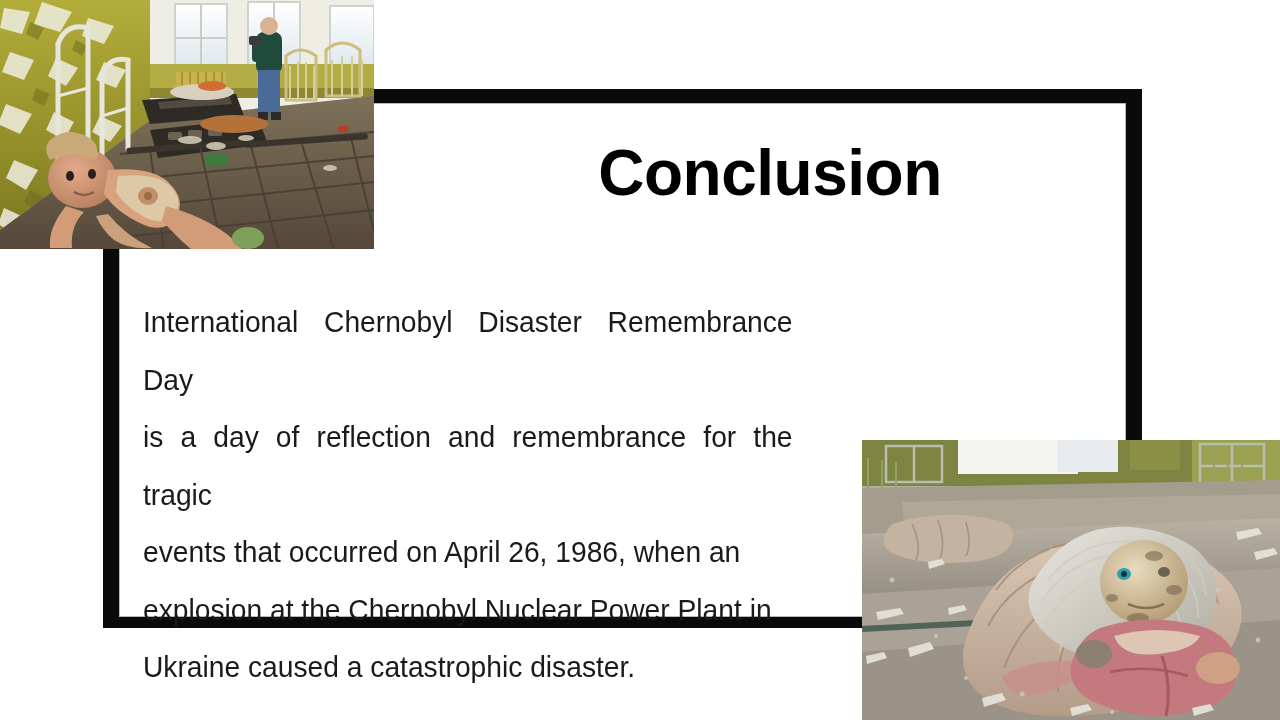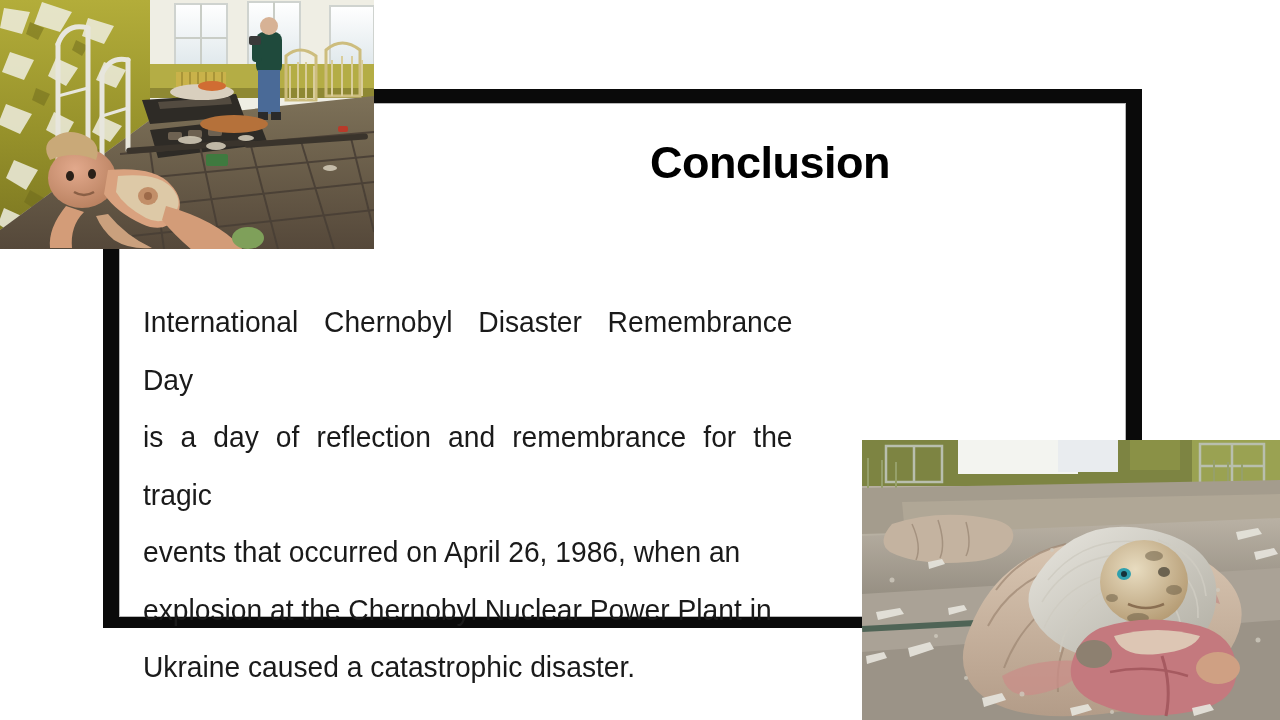--- a/index.html
+++ b/index.html
@@ -39,21 +39,21 @@
     box-shadow: 0 0 0 1px #b8b8b8;
   }
 
   
   .title {
     position: absolute;
     left: 430px;
     top: 138px;
     width: 680px;
     text-align: center;
-    font-size: 45px;
+    font-size: 64px;
     font-weight: bold;
     color: #000000;
     letter-spacing: -0.5px;
     line-height: 1.1;
   }
 
   
   .body-text {
     position: absolute;
     left: 143px;

